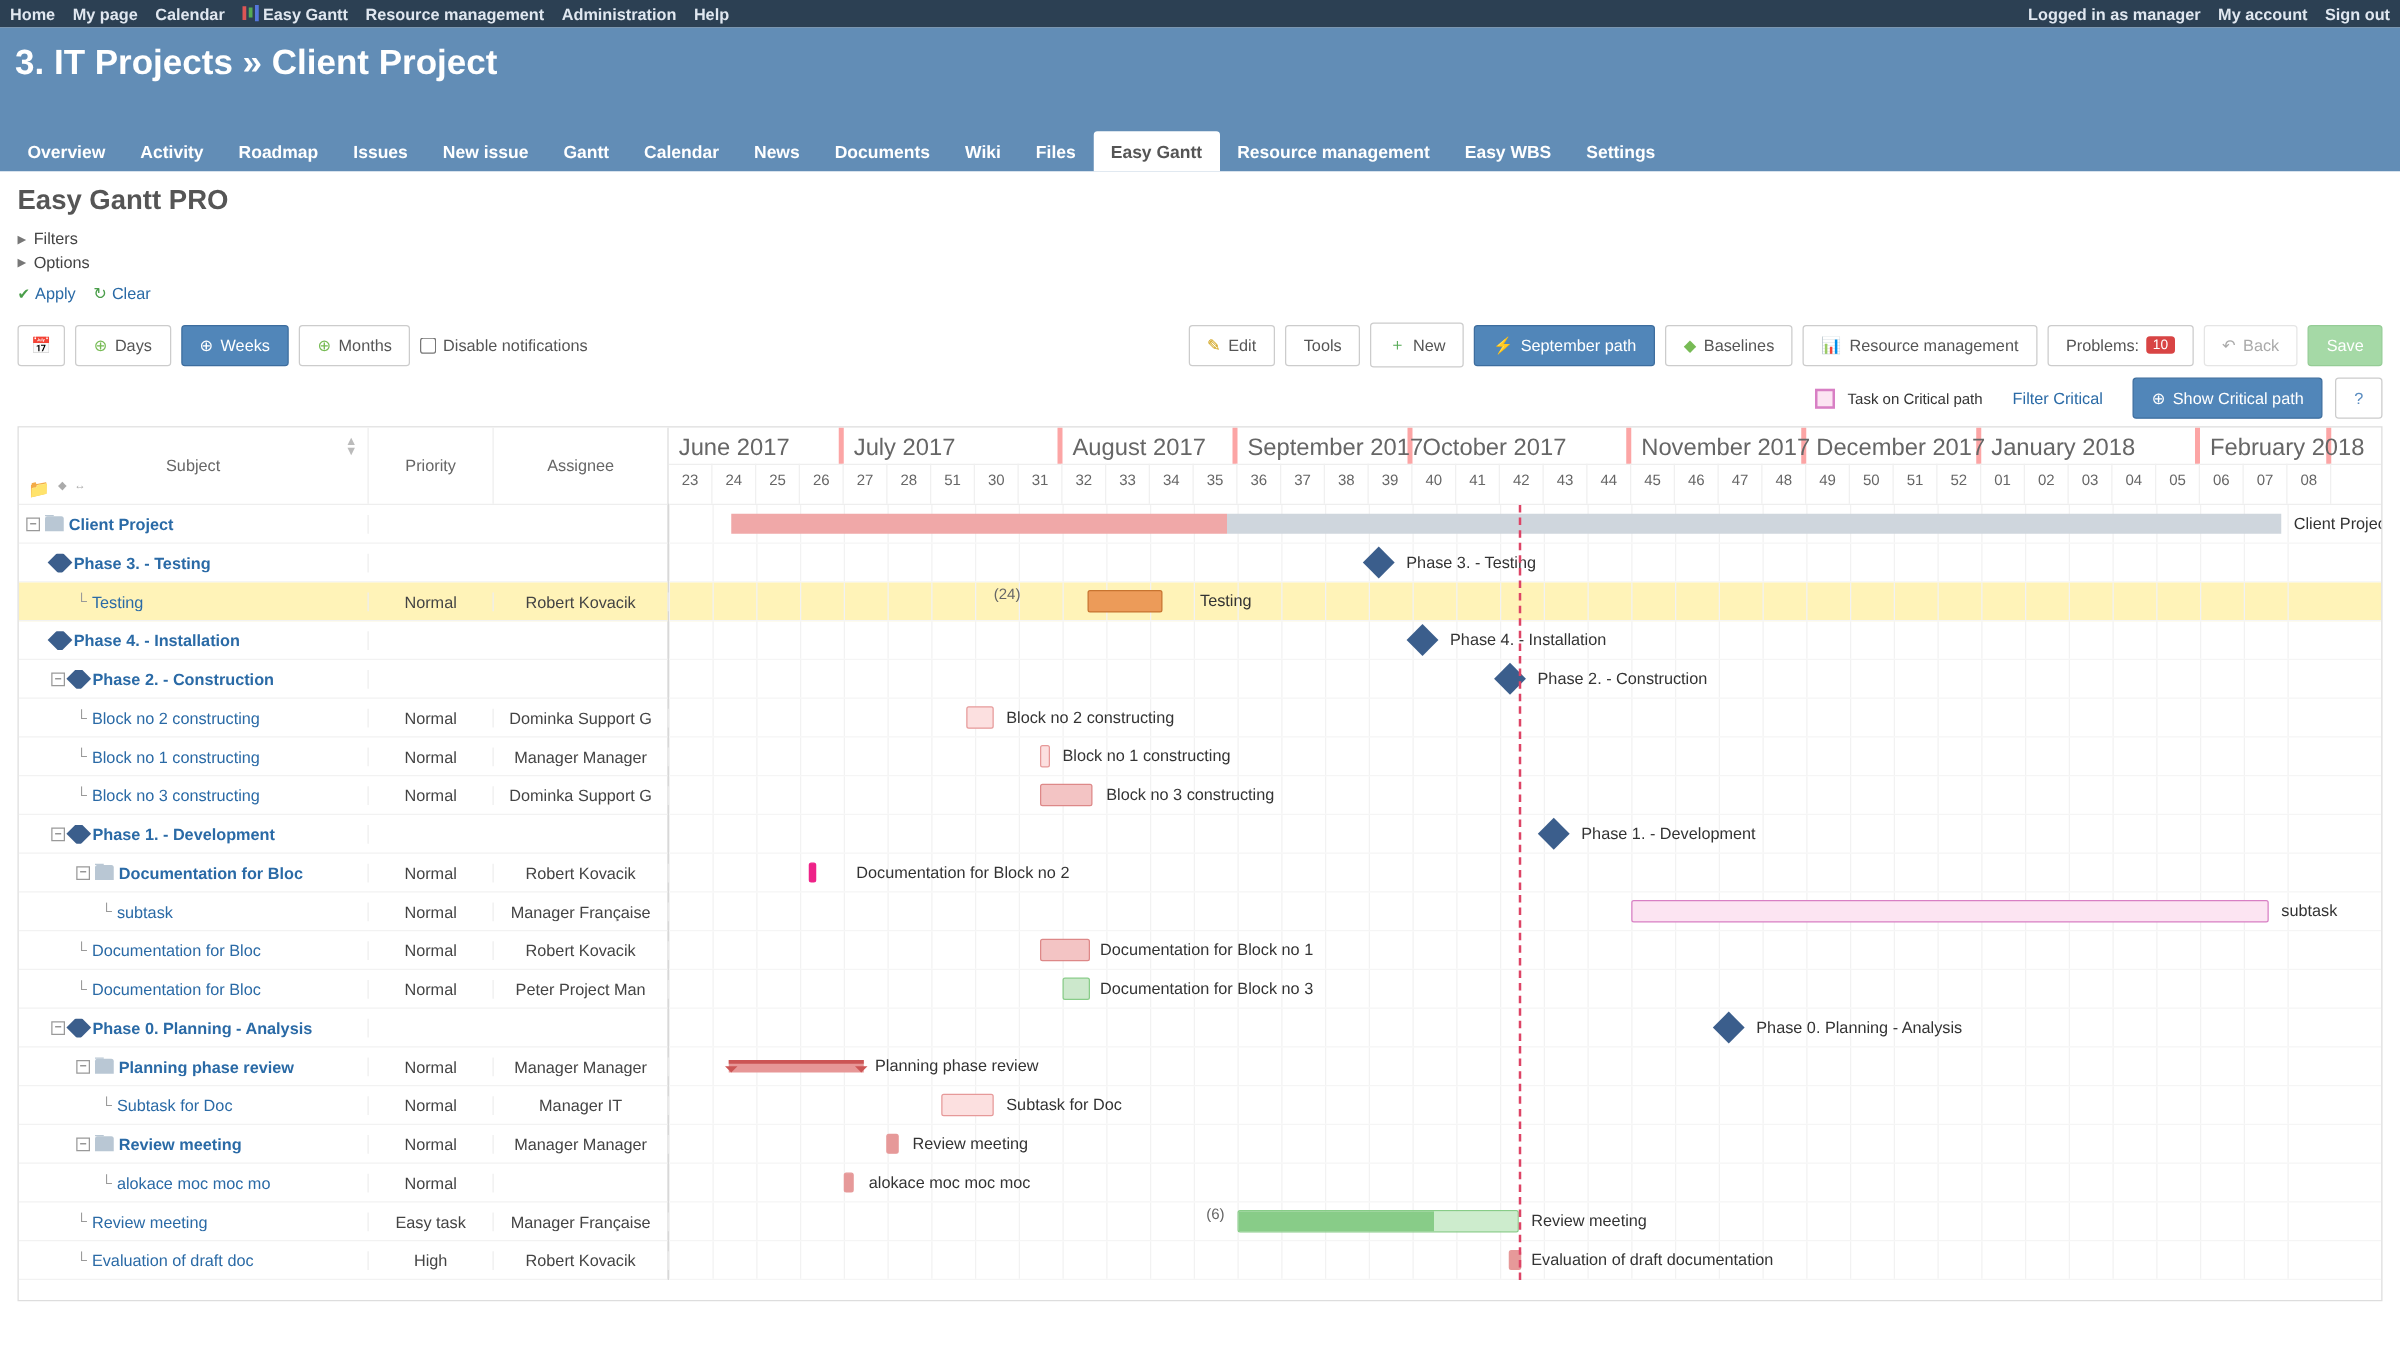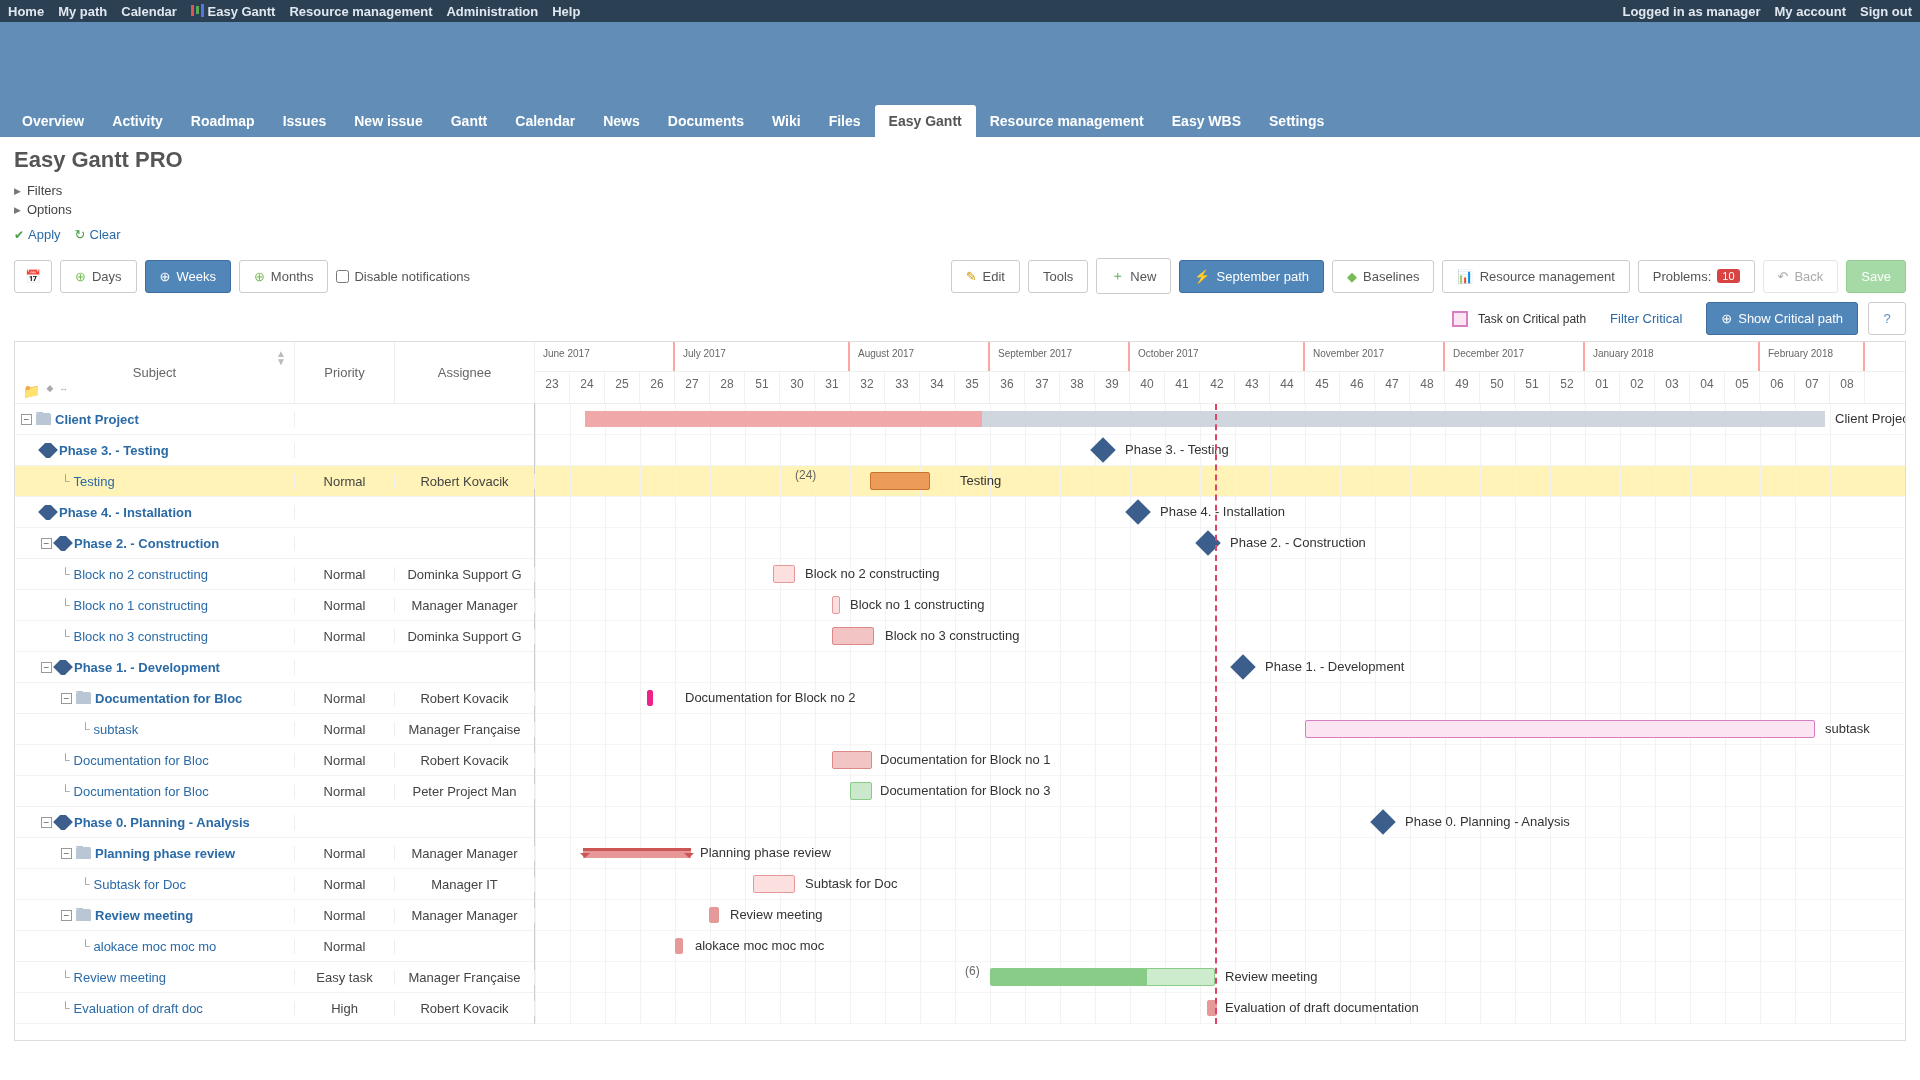--- a/index.html
+++ b/index.html
@@ -47,21 +47,21 @@
 .gh-row { display: flex; border-bottom: 1px solid #eee; height: 62px; }
 .gh-cell { border-right: 1px solid #eee; display: flex; align-items: center; justify-content: center; color: #666; font-size: 13px; position: relative; }
 .c-subj { width: 280px; flex-shrink: 0; }
 .c-pri { width: 100px; flex-shrink: 0; }
 .c-asn { width: 140px; flex-shrink: 0; }
 .sort-ico { position: absolute; right: 8px; top: 8px; font-size: 10px; color: #bbb; line-height: 8px; }
 .icon-row { position: absolute; bottom: 4px; left: 8px; display: flex; gap: 6px; color: #aaa; font-size: 14px; }
 
 .tl-head { height: 62px; border-bottom: 1px solid #eee; position: relative; }
 .months { display: flex; height: 30px; border-bottom: 1px solid #eee; }
-.month { border-right: 2px solid #fca5a5; font-size: 10px; color: #666; padding: 6px 8px; white-space: nowrap; }
+.month { border-right: 4px solid #fca5a5; font-size: 19px; color: #666; padding: 6px 8px; white-space: nowrap; }
 .weeks { display: flex; height: 32px; position: absolute; bottom: 0; left: 0; }
 .week { width: 35px; border-right: 1px solid #f0f0f0; text-align: center; font-size: 12px; color: #666; padding-top: 6px; }
 
 .rows { }
 .row { display: flex; height: 31px; border-bottom: 1px solid #f2f2f2; align-items: center; position: relative; }
 .row.hl { background: #fff3b8; }
 .row .c-subj { padding-left: 6px; display: flex; align-items: center; gap: 4px; white-space: nowrap; overflow: hidden; font-size: 13px; }
 .row .c-pri, .row .c-asn { font-size: 13px; color: #444; justify-content: center; white-space: nowrap; overflow: hidden; }
 .phase-title { color: #2a6aa6; font-weight: bold; }
 .task-title { color: #2a6aa6; }
@@ -83,39 +83,40 @@
 .summary-bar { position: absolute; height: 16px; top: 7px; }
 .dep-num { position: absolute; font-size: 12px; color: #666; }
 .fold-ico2 { color: #aaa; font-size: 9px; }
 </style>
 </head>
 <body>
 
 <div class="top-bar">
   <div class="top-left" id="top-left">
       <span>Home</span>
-      <span>My path</span>
+      <span>My page</span>
       <span>Calendar</span>
       <span><span class="eg-icon">
           <span class="eg-bar" style="background:#d55"></span>
           <span class="eg-bar" style="background:#5a5;height:8px"></span>
           <span class="eg-bar" style="background:#57d;height:13px"></span>
         </span> Easy Gantt</span>
       <span>Resource management</span>
       <span>Administration</span>
       <span>Help</span>
     </div>
   <div class="top-right">
     <span><span>Logged in as </span><b>manager</b></span>
     <a>My account</a>
     <a>Sign out</a>
   </div>
 </div>
 
 <div class="header">
+  <div class="header-title">3. IT Projects » Client Project</div>
   <div class="tabs" id="tabs">
       <div class="tab">Overview</div>
       <div class="tab">Activity</div>
       <div class="tab">Roadmap</div>
       <div class="tab">Issues</div>
       <div class="tab">New issue</div>
       <div class="tab">Gantt</div>
       <div class="tab">Calendar</div>
       <div class="tab">News</div>
       <div class="tab">Documents</div>

